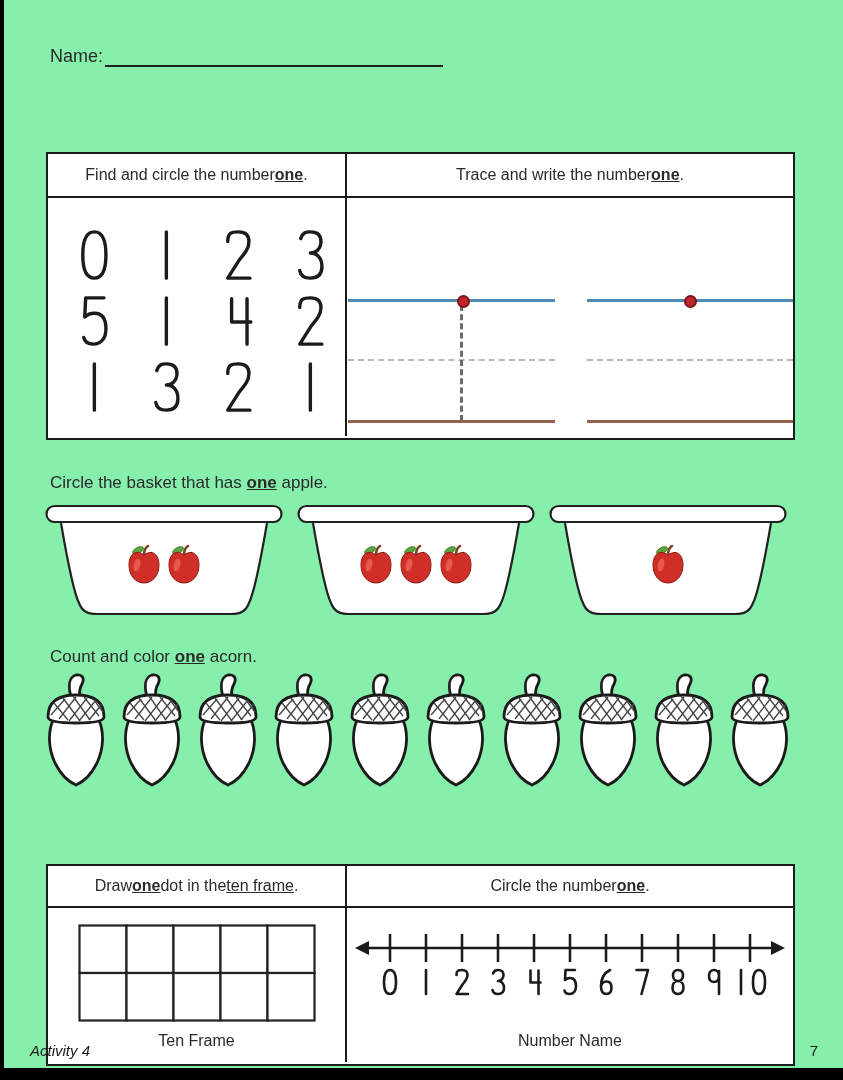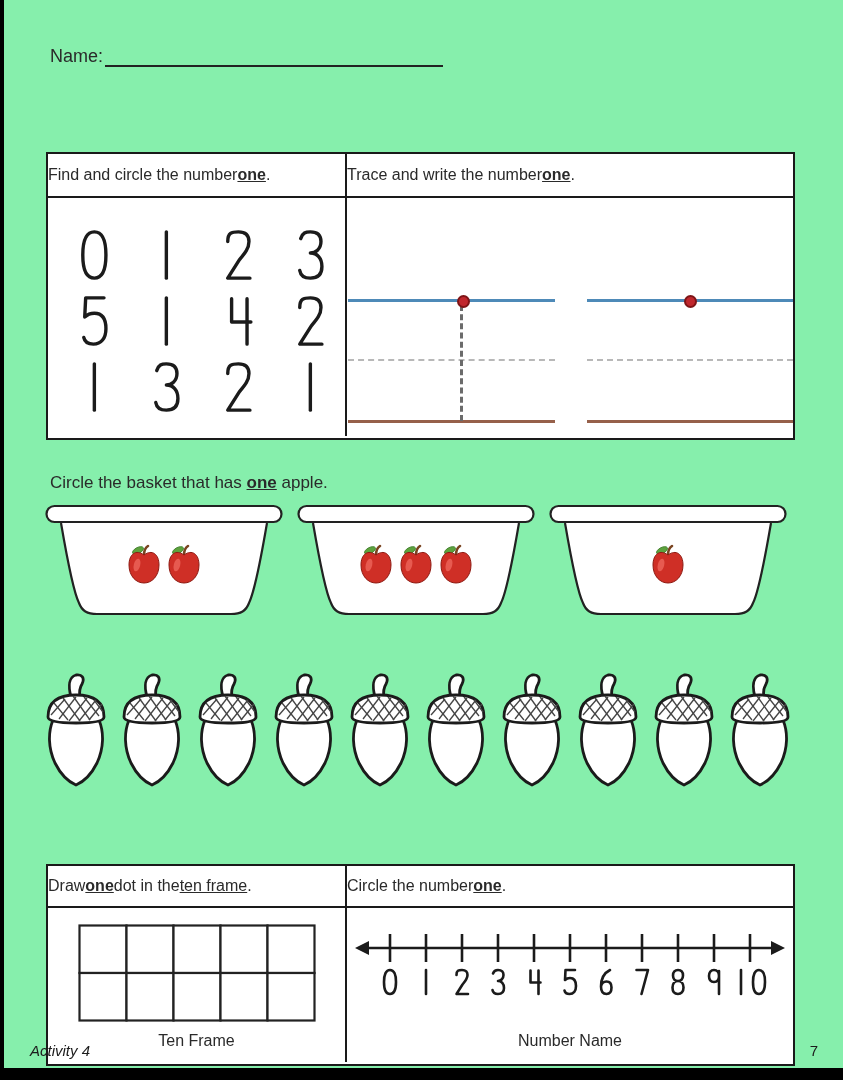--- a/index.html
+++ b/index.html
@@ -14,21 +14,21 @@
   .name-row{position:absolute;left:46px;top:46px;font-size:18px;color:#2a2a2a;}
   .name-line{display:inline-block;width:338px;border-bottom:2px solid #222;height:18px;vertical-align:bottom;margin-left:2px;}
   .title{position:absolute;left:0;top:94px;width:100%;text-align:center;font-size:30px;font-weight:bold;color:#111;letter-spacing:.5px;}
 
   
   .wtable{position:absolute;left:42px;width:745px;border:2px solid #1a1a1a;background:#fff;}
   .t1{top:152px;height:284px;}
   .t2{top:864px;height:198px;}
   .thead{position:absolute;left:0;top:0;width:100%;display:flex;border-bottom:2px solid #1a1a1a;box-sizing:border-box;}
   .t1 .thead{height:44px;} .t2 .thead{height:42px;}
-  .thcell{flex:0 0 auto;display:flex;align-items:center;font-size:16px;color:#2a2a2a;box-sizing:border-box;}
+  .thcell{flex:0 0 auto;display:flex;align-items:center;justify-content:center;font-size:16px;color:#2a2a2a;box-sizing:border-box;}
   .thcell.left{width:299px;border-right:2px solid #1a1a1a;}
   .thcell.right{flex:1;}
   .tbody{position:absolute;left:0;width:100%;display:flex;}
   .t1 .tbody{top:44px;height:238px;} .t2 .tbody{top:42px;height:154px;}
   .tbcell{position:relative;box-sizing:border-box;}
   .tbcell.left{width:299px;border-right:2px solid #1a1a1a;}
   .tbcell.right{flex:1;}
 
   .seg-em{font-weight:bold;text-decoration:underline;}
   .seg-u{text-decoration:underline;}
@@ -236,20 +236,21 @@
     <rect x="1.5" y="3" width="235" height="16" rx="8" fill="#fff" stroke="#222" stroke-width="2.2"></rect>
     <g transform="translate(101,42)">
     <path d="M18,10 C18,6 19,3 22,1" fill="none" stroke="#7a4420" stroke-width="2.6" stroke-linecap="round"></path>
     <ellipse cx="12" cy="5.5" rx="6" ry="3" transform="rotate(-28 12 5.5)" fill="#5da23e" stroke="#3e7d2a" stroke-width="0.8"></ellipse>
     <path d="M18,10 C10,4 3,9 3,20 C3,31 10,38 18,38 C26,38 33,31 33,20 C33,9 26,4 18,10 Z" fill="#cf2f26" stroke="#8e1a12" stroke-width="1"></path>
     <ellipse cx="11" cy="20" rx="3.2" ry="6.5" transform="rotate(14 11 20)" fill="#ef6a5f" opacity="0.75"></ellipse>
   </g>
   </svg></div>
     </div>
 
+  <div class="instruction" style="top:647px;"><span class="seg-plain">Count and color </span><span class="seg-em">one</span><span class="seg-plain"> acorn.</span></div>
   <div class="acorn-row" id="acorn-row">
       <div><svg width="76" height="126" viewBox="0 0 76 126">
     <path d="M33,25 C30,14 31,5 38,3 C44,2 47,6 44,12 C41,17 41,20 42,25 Z" fill="#fff" stroke="#1b1b1b" stroke-width="2.8" stroke-linejoin="round"></path>
     <path d="M15,48 C10,60 10,76 17,91 C23,103 31,110 38,113 C45,110 53,103 59,91 C66,76 66,60 61,48" fill="#fff" stroke="#1b1b1b" stroke-width="2.8" stroke-linecap="round"></path>
     <path d="M10,45 C10,28 22,23 38,23 C54,23 66,28 66,45 C66,49 56,51 38,51 C20,51 10,49 10,45 Z" fill="#fff" stroke="#1b1b1b" stroke-width="2.8"></path>
     <g stroke="#444" stroke-width="1.3" fill="none">
       <path d="M13,43 L27,27"></path>
             <path d="M21,47 L38,25"></path>
             <path d="M31,49 L49,26"></path>
             <path d="M41,49 L58,28"></path>

